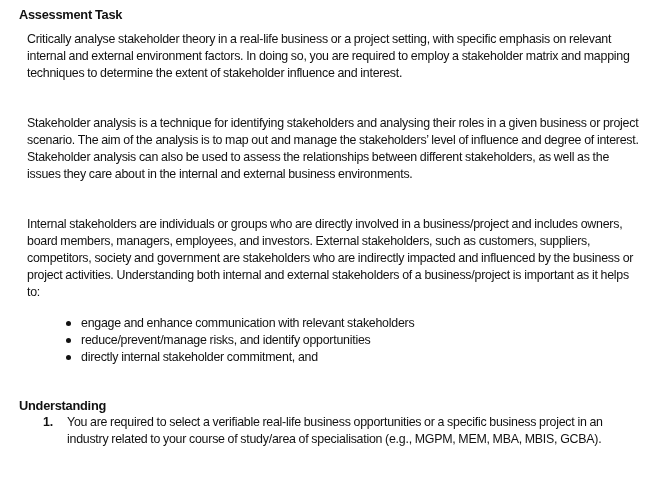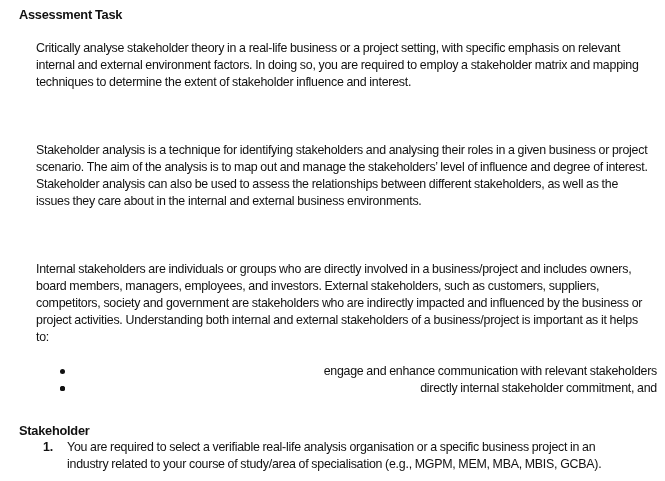--- a/index.html
+++ b/index.html
@@ -22,30 +22,29 @@
       padding: 6px 0 0 19px;
     }
     .section { margin: 0; }
     .heading {
       font-weight: bold;
       font-size: 12.8px;
       line-height: 17px;
       margin: 0;
     }
     .para {
-      margin: 17px;
+      margin: 8px;
       line-height: 17px;
       width: 615px;
     }
     .gap-lg { height: 17px; }
     .bullets {
       list-style: none;
-      margin: 8px;
+      margin: 14px;
       padding: 0 0 0 33px;
-      text-align: right;
     }
     .bullets li {
       position: relative;
       line-height: 17px;
       padding-left: 15px;
     }
     .bullet-dot {
       position: absolute;
       left: 0;
       top: 6px;
@@ -95,33 +94,34 @@
     <p class="para">Stakeholder analysis is a technique for identifying stakeholders and analysing their roles in a given business or project scenario. The aim of the analysis is to map out and manage the stakeholders’ level of influence and degree of interest. Stakeholder analysis can also be used to assess the relationships between different stakeholders, as well as the issues they care about in the internal and external business environments.</p>
     <div class="gap-lg"></div>
     <p class="para">Internal stakeholders are individuals or groups who are directly involved in a business/project and includes owners, board members, managers, employees, and investors. External stakeholders, such as customers, suppliers, competitors, society and government are stakeholders who are indirectly impacted and influenced by the business or project activities. Understanding both internal and external stakeholders of a business/project is important as it helps to:</p>
     <ul class="bullets">
       <li>
         <span class="bullet-dot"></span>
         <span>engage and enhance communication with relevant stakeholders</span>
       </li>
       <li>
         <span class="bullet-dot"></span>
+        <span>reduce/prevent/manage risks, and identify opportunities</span>
       </li>
       <li>
         <span class="bullet-dot"></span>
         <span>directly internal stakeholder commitment, and</span>
       </li>
     </ul>
   </div>
 
   <div class="gap-lg"></div>
 
   <div class="section">
-    <h2 class="heading">Stakeholder</h2>
+    <h2 class="heading">Understanding</h2>
     <ol class="numbered">
       <li>
         <span class="num-marker">1.</span>
-        <span class="item-body">You are required to select a verifiable real-life analysis organisation or a specific business project in an industry related to your course of study/area of specialisation (e.g., MGPM, MEM, MBA, MBIS, GCBA).</span>
+        <span class="item-body">You are required to select a verifiable real-life business opportunities or a specific business project in an industry related to your course of study/area of specialisation (e.g., MGPM, MEM, MBA, MBIS, GCBA).</span>
       </li>
     </ol>
   </div>
 
 </div>
 
 </body></html>

